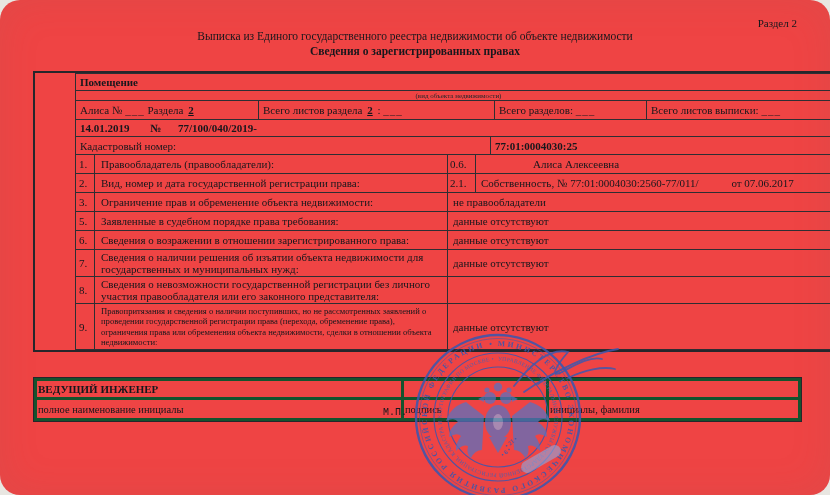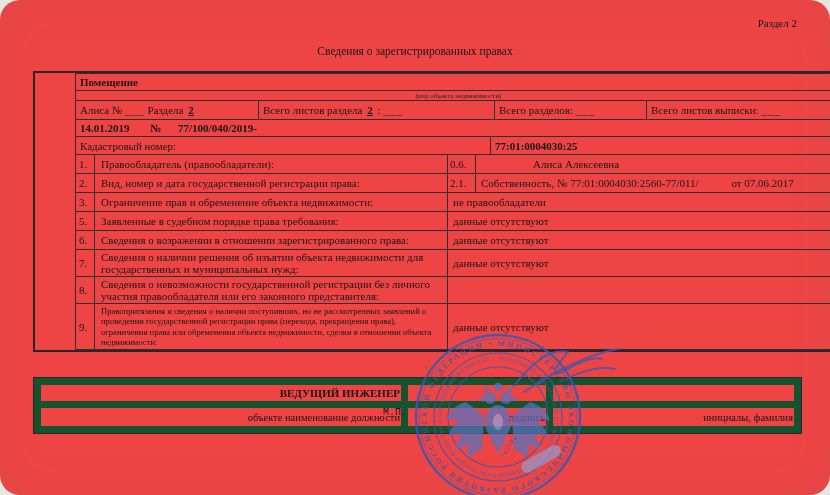--- a/index.html
+++ b/index.html
@@ -5,21 +5,21 @@
   html,body { margin:0; padding:0; background:#e8e6e1; }
   .page {
     position:relative; width:830px; height:495px; margin:0 auto;
     background:#ef4444; overflow:hidden;
     font-family:"Liberation Serif","DejaVu Serif",serif; color:#17171c;
     box-shadow: inset 0 0 40px rgba(120,110,95,.12);
     border-radius: 20px;
   }
   .section-label { position:absolute; top:17px; right:33px; font-size:11px; }
   .title  { position:absolute; top:30px; left:0; width:100%; text-align:center; font-size:11.5px; }
-  .subtitle { position:absolute; top:45px; left:0; width:100%; text-align:center; font-size:11.5px; font-weight:normal; }
+  .subtitle { position:absolute; top:45px; left:0; width:100%; text-align:center; font-size:11.5px; font-weight:bold; }
 
   .doc { position:absolute; left:33px; top:71px; width:767px; border:2px solid #26262b; background:transparent;padding-left:40px; }
   .doc table { width:100%; border-collapse:collapse; table-layout:fixed; }
   .doc table + table { margin-top:-1px; }
   .doc td {
     border:1px solid #2e2e33; font-size:11px; padding:1px 4px;
     vertical-align:middle; overflow:hidden;
   }
   td.obj { font-weight:bold; height:14px; }
   td.caption { font-size:7px; text-align:center; height:9px; padding:0; color:#26262b; }
@@ -34,35 +34,36 @@
   td.rnum { text-align:left; padding:1px 2px 1px 3px; height:16px; vertical-align:middle; }
   td.rlabel { padding-left:6px; }
   td.rsub { padding:1px 2px; text-align:left; }
   td.rval  { padding-left:5px; }
   td.small { font-size:8.6px; line-height:1.2; padding-top:2px; padding-bottom:2px; }
   .val2 { margin-left:30px;text-align:center; }
   .indent { padding-left:52px; display:inline-block; }
 
   .sig-block { position:absolute; left:33px; top:377px; width:767px; border:1.5px solid #26262b; }
   .sig-block table { width:100%; border-collapse:collapse; table-layout:fixed; }
-  .sig-block td { border:7px solid #14532d; font-size:10.5px; text-align:right; }
+  .sig-block td { border:3px solid #14532d; font-size:10.5px; text-align:left; }
   .sig-block .r1 td { height:14px; font-weight:bold; font-size:11px; }
   .sig-block .r2 td { height:16px; }
 
   .mp { position:absolute; left:383px; top:407px; font-size:10px;font-family:Liberation Mono, monospace; }
 
   .stamp-wrap { position:absolute; left:403px; top:330px; width:190px; height:175px; pointer-events:none; }
   .sign-wrap  { position:absolute; left:508px; top:340px; width:120px; height:62px; pointer-events:none; }
 </style>
 </head>
 <body>
 
 <div class="page">
 
   <div class="section-label">Раздел 2</div>
+  <div class="title">Выписка из Единого государственного реестра недвижимости об объекте недвижимости</div>
   <div class="subtitle">Сведения о зарегистрированных правах</div>
 
   <div class="doc">
 
     <table>
       <tbody>
           <tr>
             <td class="obj">Помещение</td>
           </tr>
       <tr>
@@ -172,42 +173,42 @@
         <td class="rlabel">Сведения о наличии решения об изъятии объекта недвижимости для государственных и муниципальных нужд:</td>
         <td class="rval" colspan="2">данные отсутствуют</td>
       </tr>
       <tr>
         <td class="rnum">8.</td>
         <td class="rlabel">Сведения о невозможности государственной регистрации без личного участия правообладателя или его законного представителя:</td>
         <td class="rval" colspan="2"></td>
       </tr>
       <tr>
         <td class="rnum">9.</td>
-        <td class="rlabel small">Правопритязания и сведения о наличии поступивших, но не рассмотренных заявлений о проведении государственной регистрации права (перехода, прекращения права), ограничения права или обременения объекта недвижимости, сделки в отношении объекта недвижимости:</td>
+        <td class="rlabel small">Правопритязания и сведения о наличии поступивших, но не рассмотренных заявлений о проведении государственной регистрации права (перехода, обременение права), ограничения права или обременения объекта недвижимости, сделки в отношении объекта недвижимости:</td>
         <td class="rval" colspan="2">данные отсутствуют</td>
       </tr>
     </tbody>
       </table>
   </div>
 
   <div class="sig-block">
     <table>
       <colgroup>
           <col style="width:367px">
           <col style="width:145px">
           <col>
         </colgroup>
       <tbody>
           <tr class="r1">
         <td>ВЕДУЩИЙ ИНЖЕНЕР</td>
         <td></td>
         <td></td>
       </tr>
       <tr class="r2">
-        <td>объекте наименование должности</td>
+        <td>полное наименование инициалы</td>
         <td>подпись</td>
         <td>инициалы, фамилия</td>
       </tr>
     </tbody>
       </table>
   </div>
 
   <div class="mp">М.П.</div>
 
   <div class="stamp-wrap">

